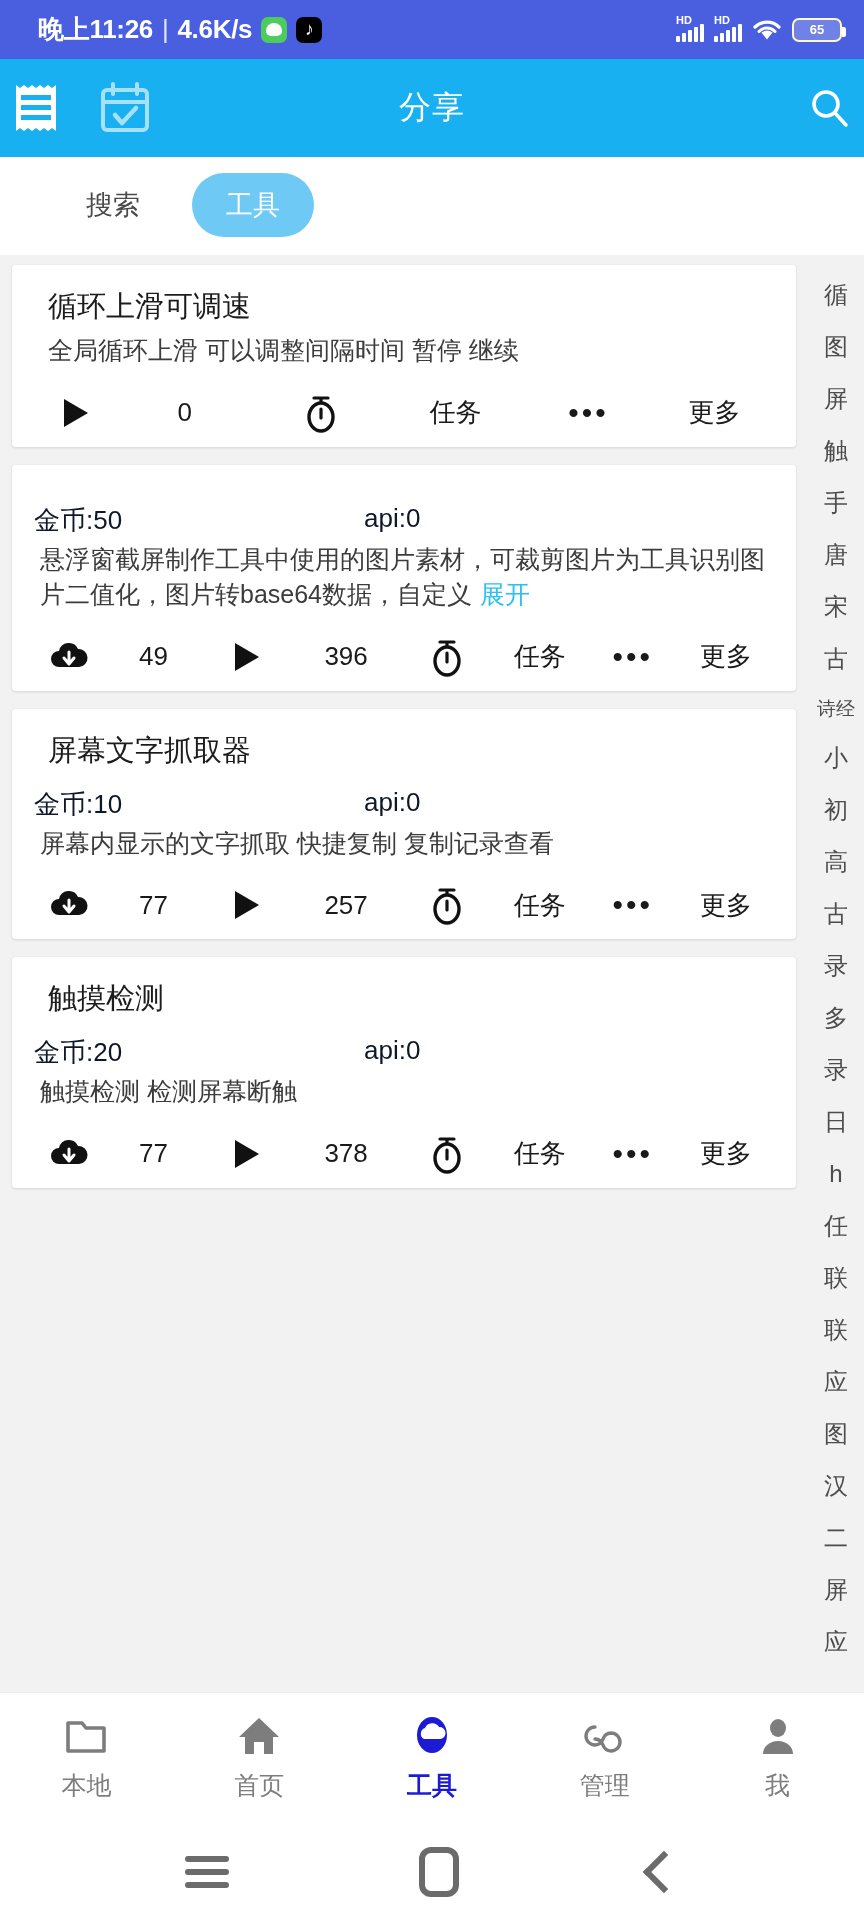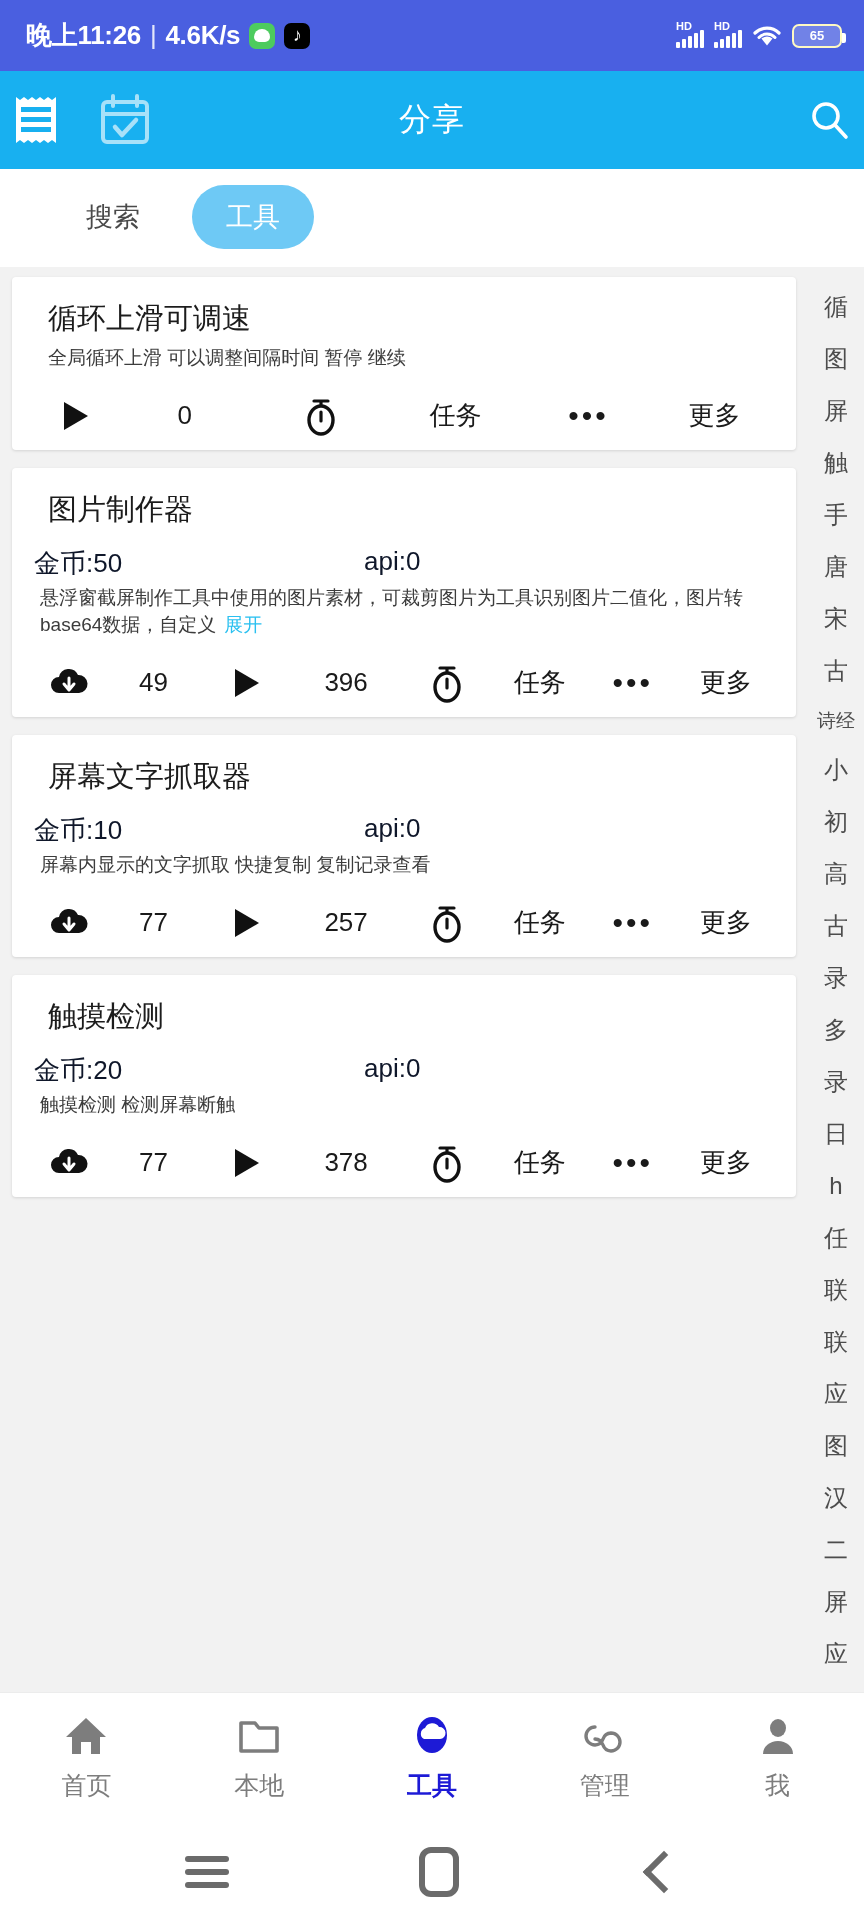--- a/index.html
+++ b/index.html
@@ -6,23 +6,23 @@
   html, body {
     width: 864px; height: 1920px;
     background: #ffffff;
     font-family: "Liberation Sans", "DejaVu Sans", sans-serif;
     overflow: hidden;
   }
   #app { position:relative; width:864px; height:1920px; display:flex; flex-direction:column; background:#f2f2f2;}
 
   
   .statusbar {
-    height:71px; background:#4a5fe0; color:#fff;
+    height:59px; background:#4a5fe0; color:#fff;
     display:flex; align-items:center; justify-content:space-between;
-    padding:0 22px 0 26px; flex:0 0 auto;
+    padding:0 22px 0 38px; flex:0 0 auto;
   }
   .sb-left { display:flex; align-items:center; gap:9px; font-size:26px; font-weight:700; letter-spacing:-.3px;}
   .sb-time { white-space:nowrap; }
   .sb-sep { opacity:.85; font-weight:400; }
   .sb-speed { white-space:nowrap; }
   .sb-appicon { width:26px; height:26px; border-radius:7px; display:inline-block; }
   .sb-appicon.green { background:#4dcb5e; position:relative;}
   .sb-appicon.green:after{
     content:""; position:absolute; left:5px; top:6px; width:16px; height:13px;
     border-radius:8px 8px 5px 5px; background:#fff;
@@ -76,21 +76,21 @@
   .content { flex:1 1 auto; display:flex; overflow:hidden; background:#f2f2f2; position:relative;}
   .cards { flex:1 1 auto; padding:10px 12px 0 12px; overflow:hidden; }
   .card {
     background:#fff; border-radius:4px; margin-bottom:18px;
     box-shadow:0 1px 3px rgba(0,0,0,.13);
     padding:22px 22px 14px 22px;
   }
   .card-title { font-size:29px; color:#1c1c1c; padding-left:14px; margin-bottom:6px; }
   .meta { display:flex; font-size:26px; color:#0f172a; margin-top:16px; }
   .meta .coin { width:330px; }
-  .desc { font-size:19px; color:#3c3c3c; line-height:1.42; margin-top:4px; padding-left:6px; }
+  .desc { font-size:25px; color:#3c3c3c; line-height:1.42; margin-top:4px; padding-left:6px; }
   .desc .expand { color:#2ac0f0; margin-left:8px; }
   .desc.single { padding-left:14px; }
   .actions {
     display:flex; align-items:center; margin-top:24px; font-size:26px; color:#1a1a1a;
   }
   .actions .cell { display:flex; align-items:center; justify-content:center; }
   .icon-dl { width:40px; height:32px; position:relative; }
   .icon-play { width:0; height:0; border-left:24px solid #111; border-top:14px solid transparent; border-bottom:14px solid transparent; }
   .icon-timer { width:36px; height:40px; position:relative; }
   .icon-dots { letter-spacing:3px; font-size:30px; line-height:.6; }
@@ -242,21 +242,20 @@
           </div>
           <div class="cell">任务</div>
           <div class="cell">
               <span class="icon-dots">•••</span>
             </div>
           <div class="cell">更多</div>
         </div>
       </div>
 
       <div class="card">
-        <div class="card-title">图片制作器</div>
         <div class="meta">
           <div class="coin">金币:50</div>
           <div>api:0</div>
         </div>
         <div class="desc">
           <span>悬浮窗截屏制作工具中使用的图片素材，可裁剪图片为工具识别图片二值化，图片转base64数据，自定义</span><span class="expand">展开</span>
         </div>
         <div class="actions v2">
           <div class="cell">
             <span class="icon-dl">
@@ -398,32 +397,32 @@
       <span>二</span>
       <span>屏</span>
       <span>应</span>
     </div>
   </div>
 
   <div class="bottomnav">
     <div class="nav-item">
       <span class="nav-ic">
         <svg width="46" height="42" viewBox="0 0 46 42">
-          <path d="M23 3 L43 22 L37 22 L37 39 L28 39 L28 27 L18 27 L18 39 L9 39 L9 22 L3 22 Z" fill="#7d7d7d"></path>
-        </svg>
-      </span>
-      <span class="nav-label">首页</span>
+          <path d="M5 8 h14 l4 5 h18 v23 h-36 z" stroke="#7d7d7d" stroke-width="3.6" fill="none" stroke-linejoin="round"></path>
+        </svg>
+      </span>
+      <span class="nav-label">本地</span>
     </div>
     <div class="nav-item">
       <span class="nav-ic">
         <svg width="46" height="42" viewBox="0 0 46 42">
-          <path d="M5 8 h14 l4 5 h18 v23 h-36 z" stroke="#7d7d7d" stroke-width="3.6" fill="none" stroke-linejoin="round"></path>
-        </svg>
-      </span>
-      <span class="nav-label">本地</span>
+          <path d="M23 3 L43 22 L37 22 L37 39 L28 39 L28 27 L18 27 L18 39 L9 39 L9 22 L3 22 Z" fill="#7d7d7d"></path>
+        </svg>
+      </span>
+      <span class="nav-label">首页</span>
     </div>
     <div class="nav-item active">
       <span class="nav-ic">
         <svg width="46" height="42" viewBox="0 0 46 42">
           <ellipse cx="23" cy="20" rx="15" ry="18" fill="#1d1ad6"></ellipse>
           <path d="M15 24 a6 6 0 0 1 1-11 a8 8 0 0 1 14 -1 a5.5 5.5 0 0 1 1 12 z" fill="#fff"></path>
         </svg>
       </span>
       <span class="nav-label">工具</span>
     </div>

